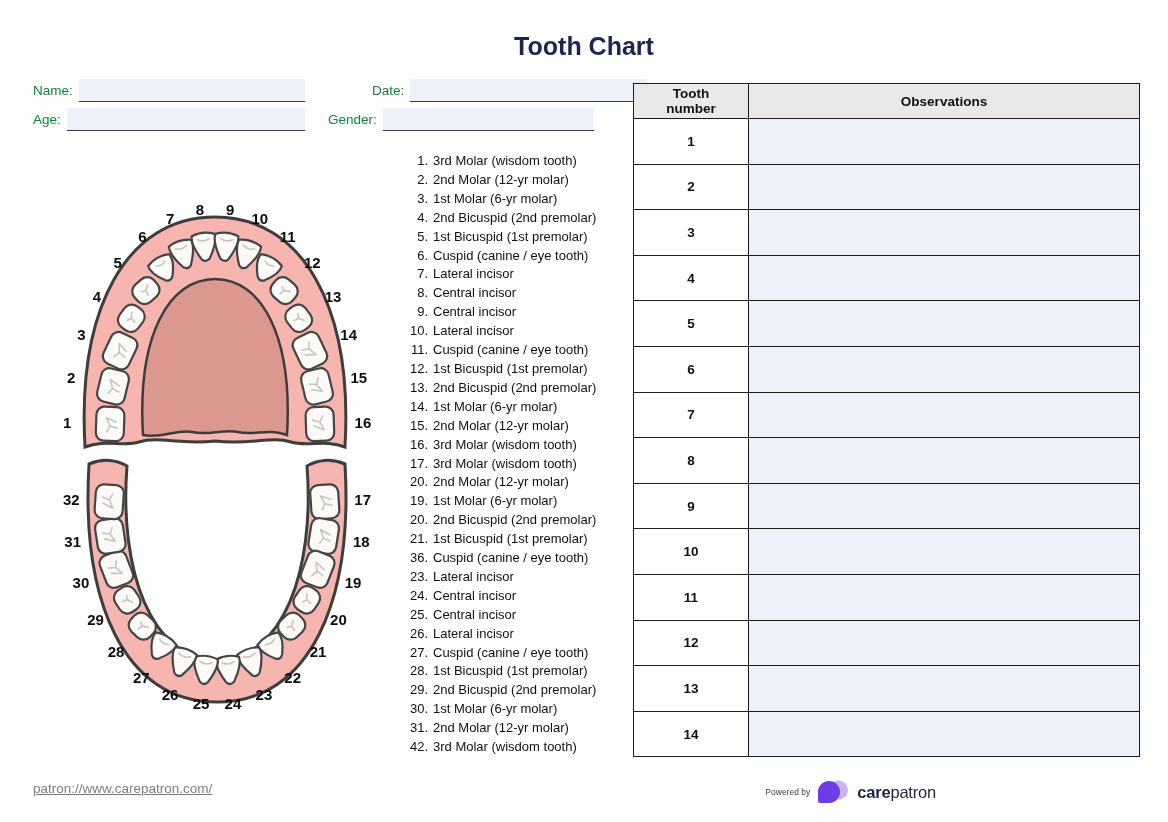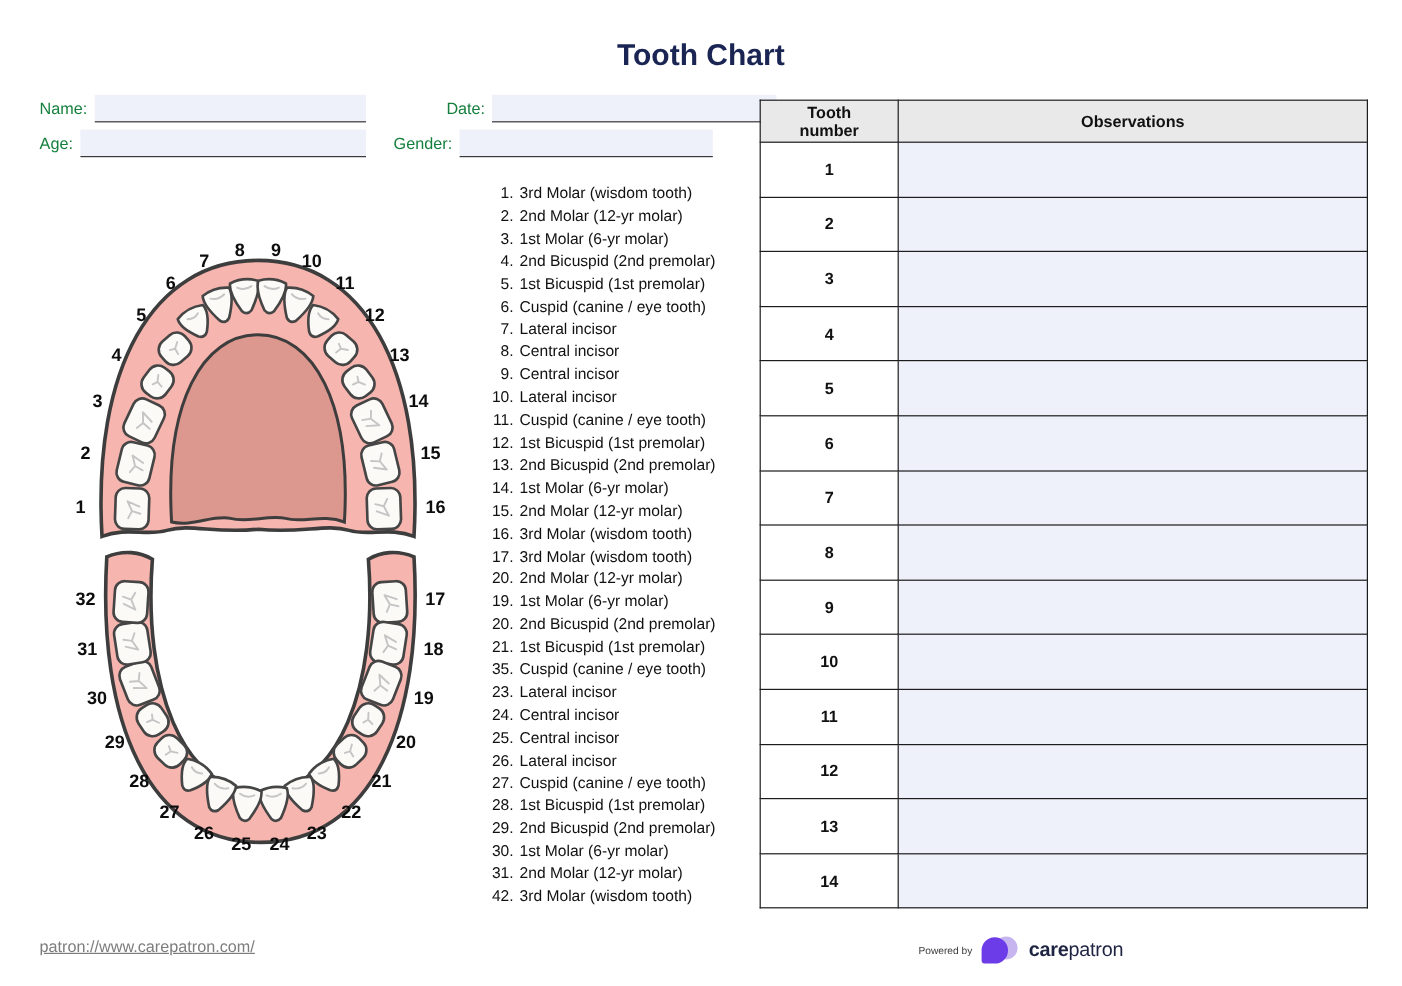--- a/index.html
+++ b/index.html
@@ -326,21 +326,21 @@
       </li>
       <li>
         <span class="li-num">20.</span>
         <span>2nd Bicuspid (2nd premolar)</span>
       </li>
       <li>
         <span class="li-num">21.</span>
         <span>1st Bicuspid (1st premolar)</span>
       </li>
       <li>
-        <span class="li-num">35.</span>
+        <span class="li-num">36.</span>
         <span>Cuspid (canine / eye tooth)</span>
       </li>
       <li>
         <span class="li-num">23.</span>
         <span>Lateral incisor</span>
       </li>
       <li>
         <span class="li-num">24.</span>
         <span>Central incisor</span>
       </li>

